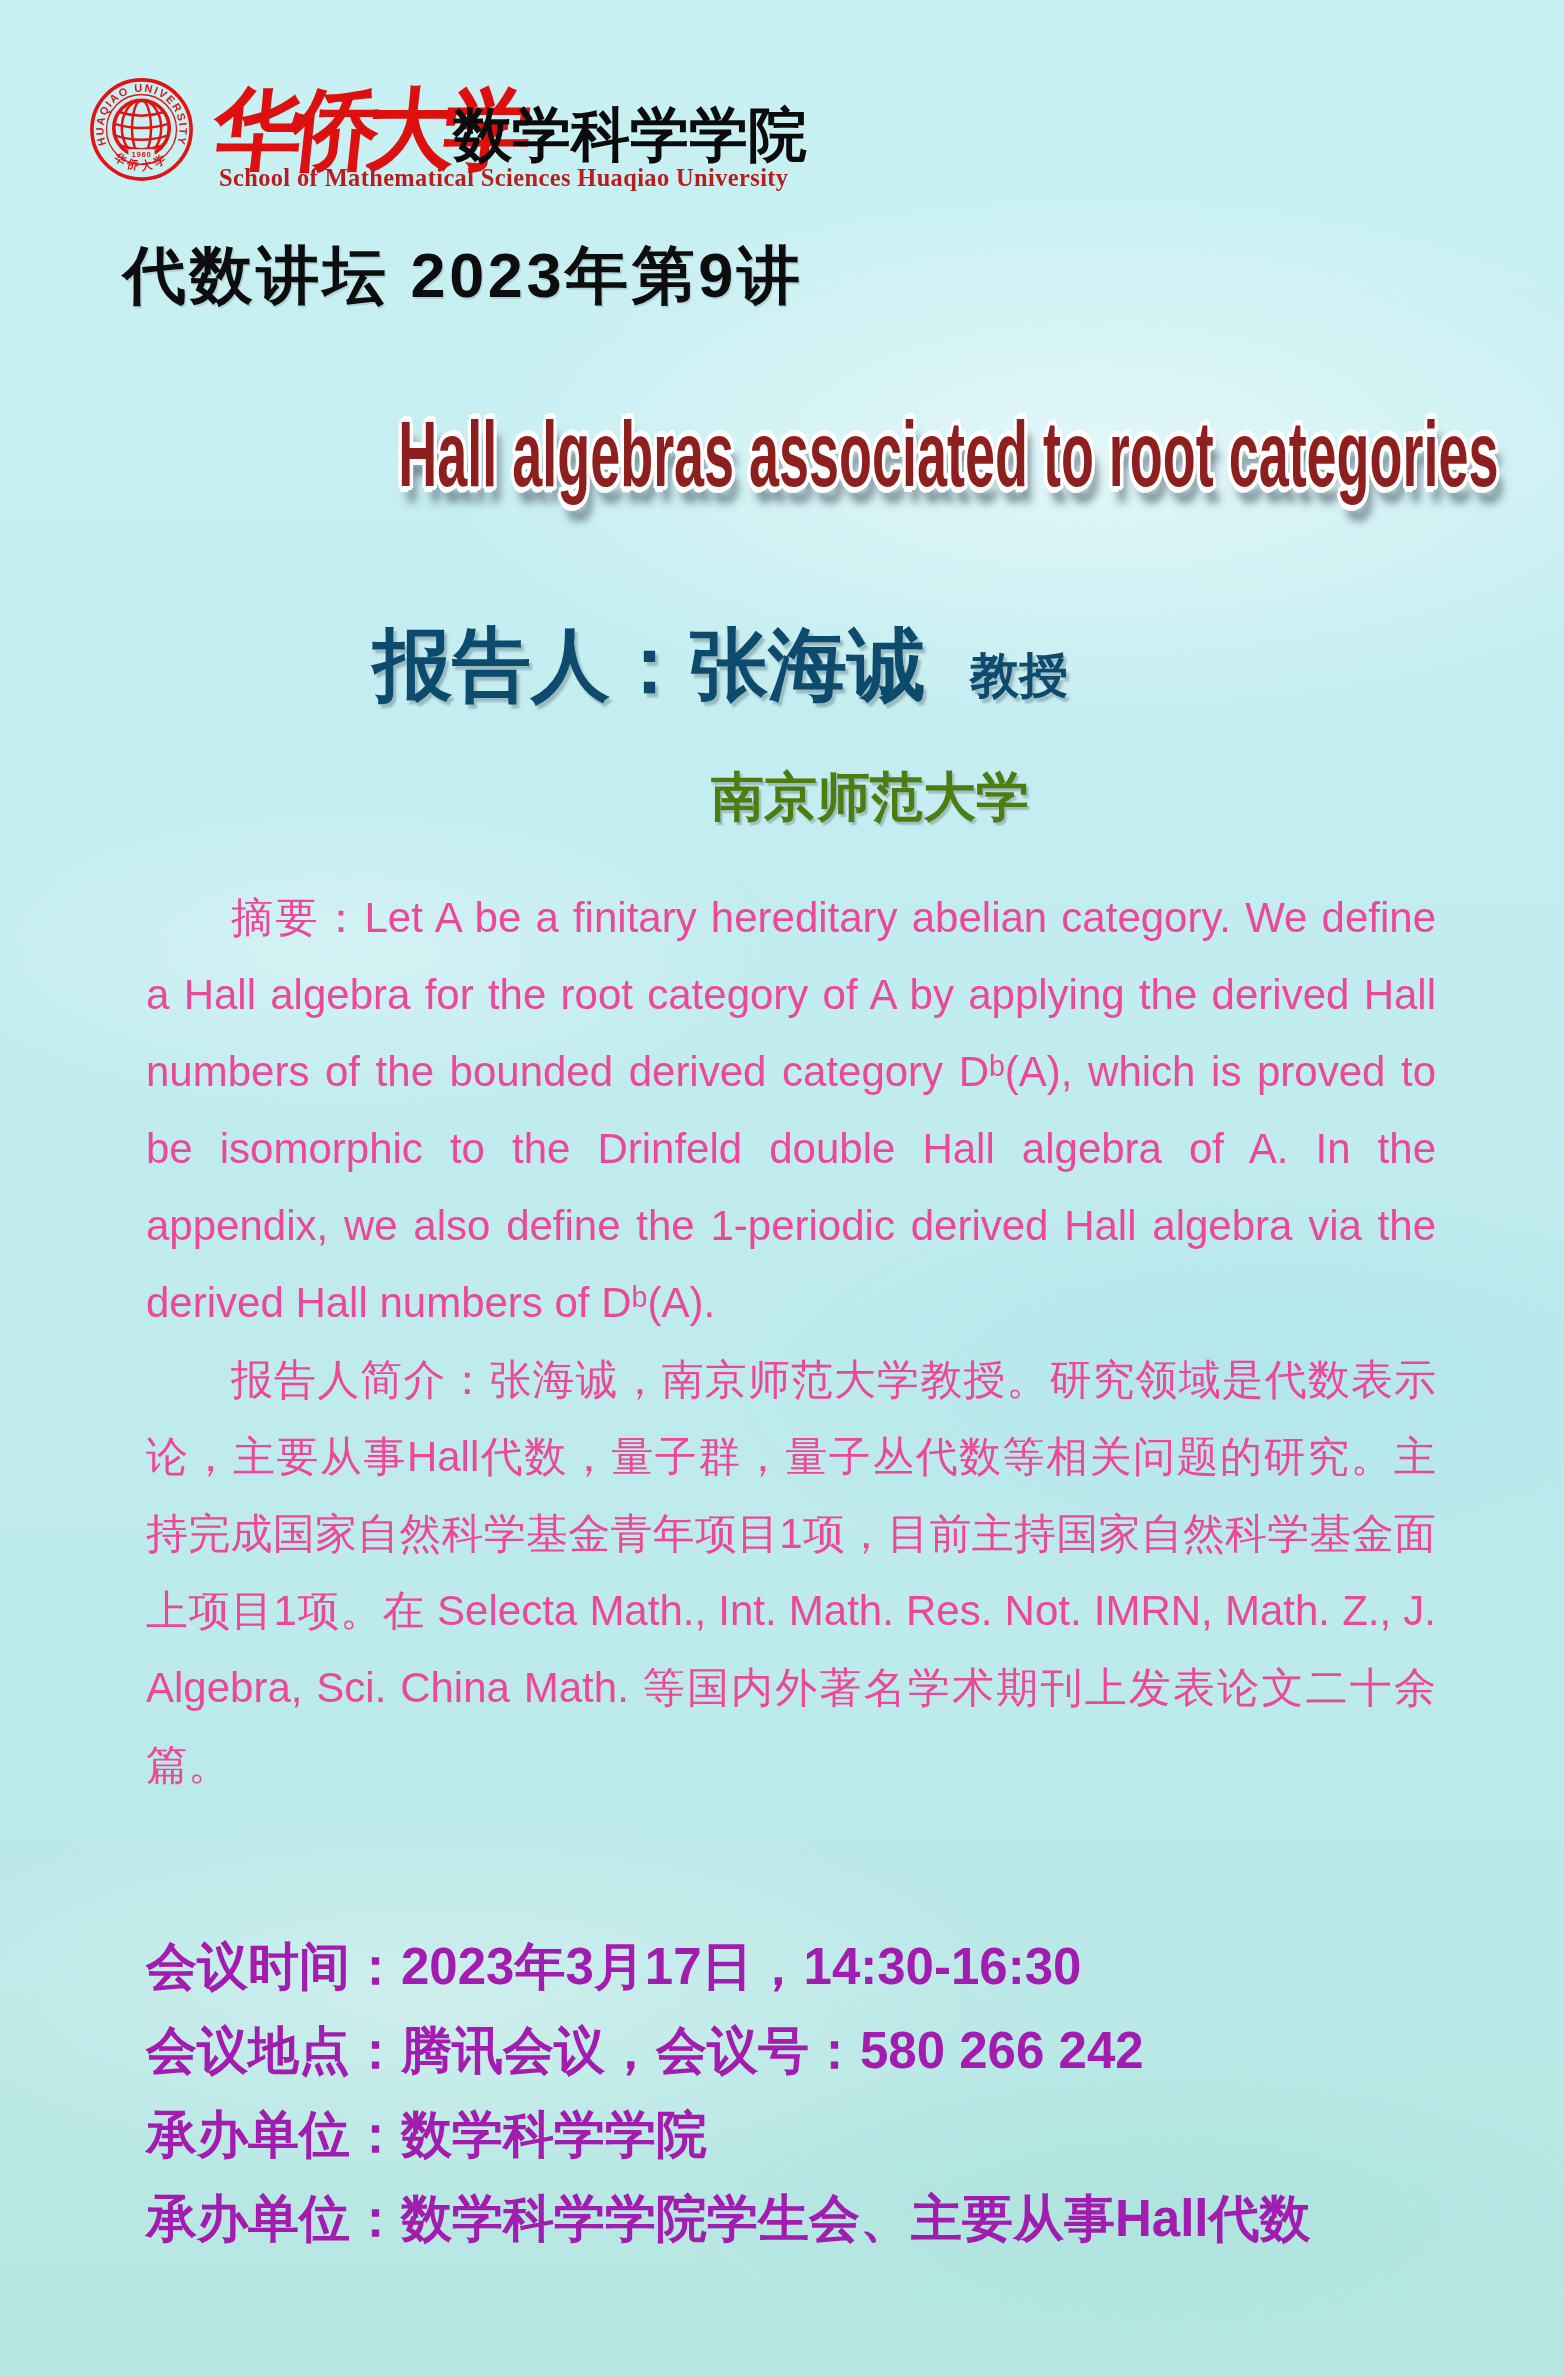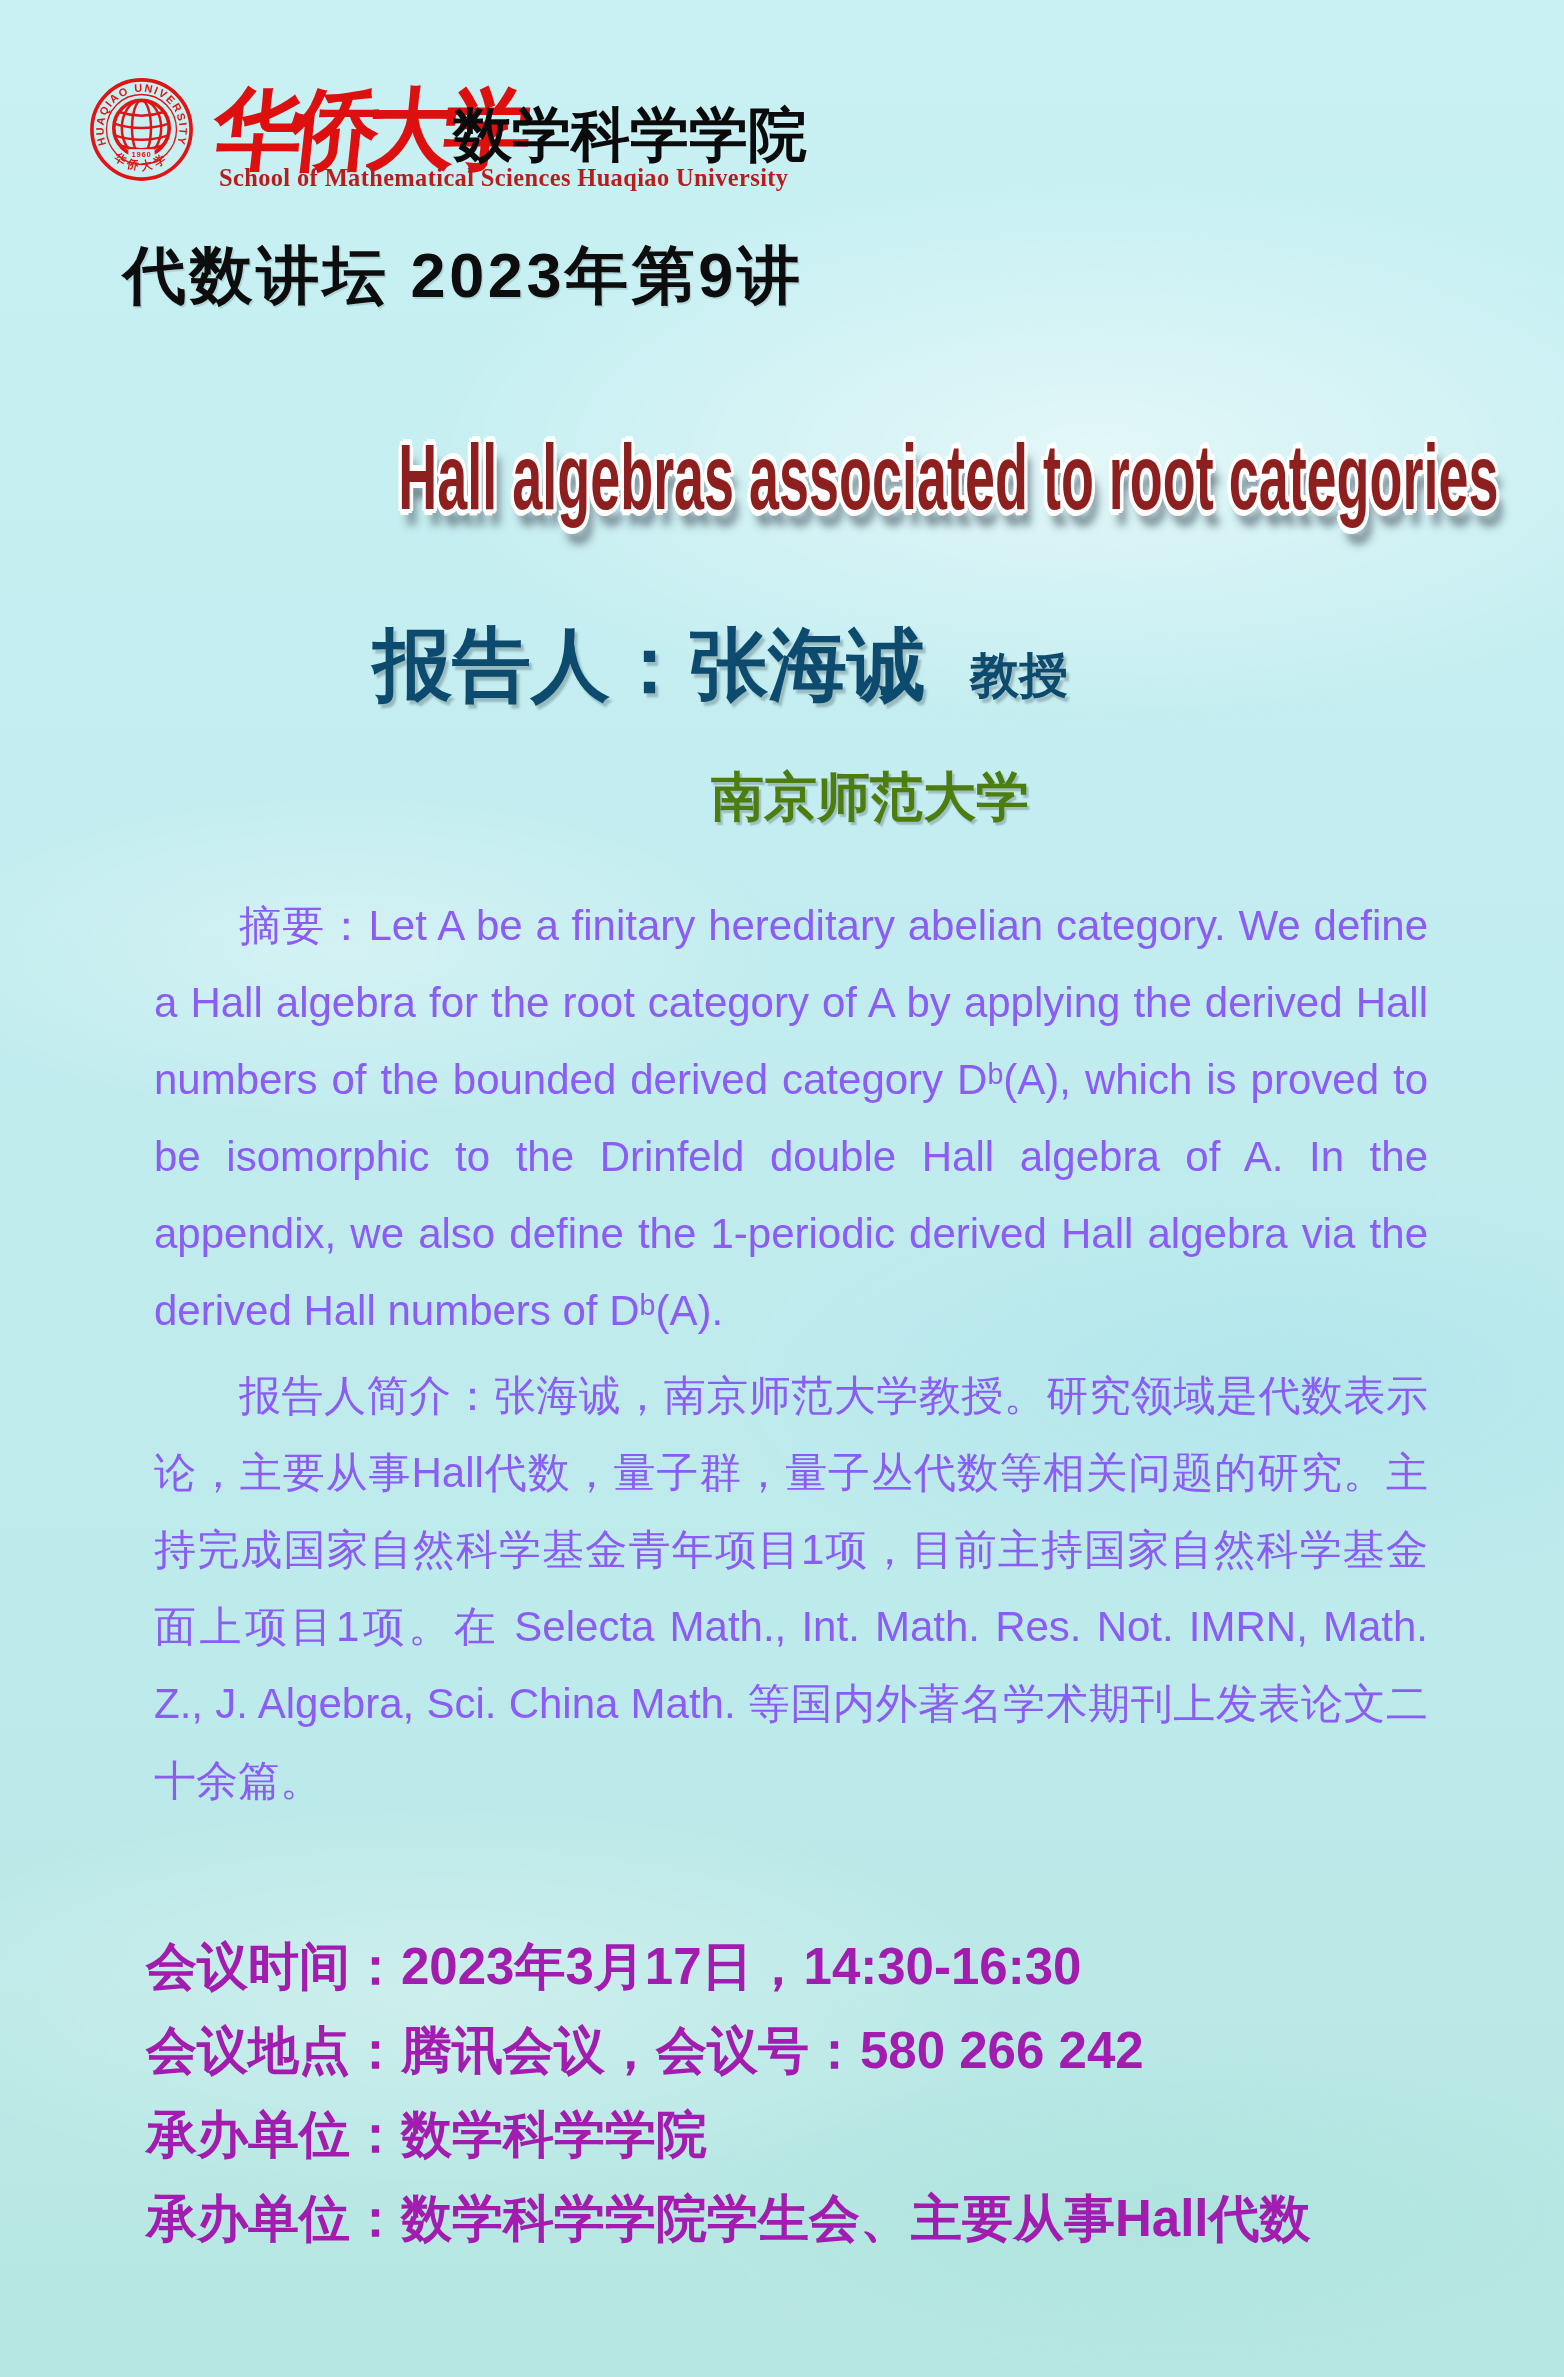--- a/index.html
+++ b/index.html
@@ -19,38 +19,38 @@
   .seal{left:89px;top:77px;width:105px;height:105px;}
   .brand-cn{left:214px;top:85px;font-size:89px;line-height:1;font-weight:900;
     color:#dd0f0f;letter-spacing:-0.14em;transform:skewX(-6deg);}
   .school-cn{left:453px;top:106px;font-size:59px;line-height:1;font-weight:900;color:#0b0b0b;}
   .school-en{left:219px;top:166px;font-size:24.4px;line-height:1;font-weight:700;
     font-family:"Liberation Serif",serif;letter-spacing:0.4px;color:#b91c1c;}
   
   .series{left:123px;top:224px;font-size:63px;line-height:1;font-weight:900;
     letter-spacing:3.6px;color:#0d0d0d;text-shadow:1.4px 2.2px 0 rgba(40,60,70,.15);margin-top:20px;}
   
-  .title-wrap{left:0;top:429px;width:1249px;text-align:center;}
+  .title-wrap{left:0;top:406px;width:1249px;text-align:center;}
   .title{display:inline-block;white-space:nowrap;font-size:93px;line-height:1.05;font-weight:700;
     color:#8e1f1f;transform:scaleX(.58);transform-origin:50% 50%;
     text-shadow:
       -4.3px 0 0 #fff,4.3px 0 0 #fff,0 -4.3px 0 #fff,0 4.3px 0 #fff,
       -3.6px -3.6px 0 #fff,3.6px -3.6px 0 #fff,-3.6px 3.6px 0 #fff,3.6px 3.6px 0 #fff,
       -5.7px 2.2px 0 #fff,5.7px 2.2px 0 #fff,2.2px -5.7px 0 #fff,-2.2px 5.7px 0 #fff,
       10px 16px 11.5px rgba(96,114,124,.85);}
   
   .speaker{left:373px;top:622px;font-size:79px;line-height:1.1;font-weight:900;color:#0c4a6e;
     text-shadow:2.9px 3.6px 2.2px rgba(50,70,80,.30);white-space:nowrap;}
   .speaker .honorific{font-size:49px;font-weight:900;margin-left:44px;}
   .affiliation{left:711px;top:768px;font-size:53px;line-height:1.1;font-weight:800;color:#4d7c0f;
     text-shadow:2.2px 2.9px 1.4px rgba(50,70,80,.28);}
   
   .paras{left:146px;top:879px;width:1290px;}
-  .paras p{margin:8px;font-size:42px;line-height:77px;text-align:justify;
-    text-indent:85px;color:#8b5cf6;font-weight:400;}
+  .paras p{margin:0;font-size:42px;line-height:77px;text-align:justify;
+    text-indent:85px;color:#ec4899;font-weight:400;}
   
   .details{left:146px;top:1925px;width:1347px;}
   .details .row{font-size:51px;line-height:84px;font-weight:700;color:#a21caf;white-space:nowrap;}
 </style>
 </head>
 <body>
 
 <svg class="abs seal" viewBox="0 0 144 144">
   <defs>
     <path id="sealTop" d="M23.1,89.8 A52,52 0 1 1 120.9,89.8" fill="none"></path>

